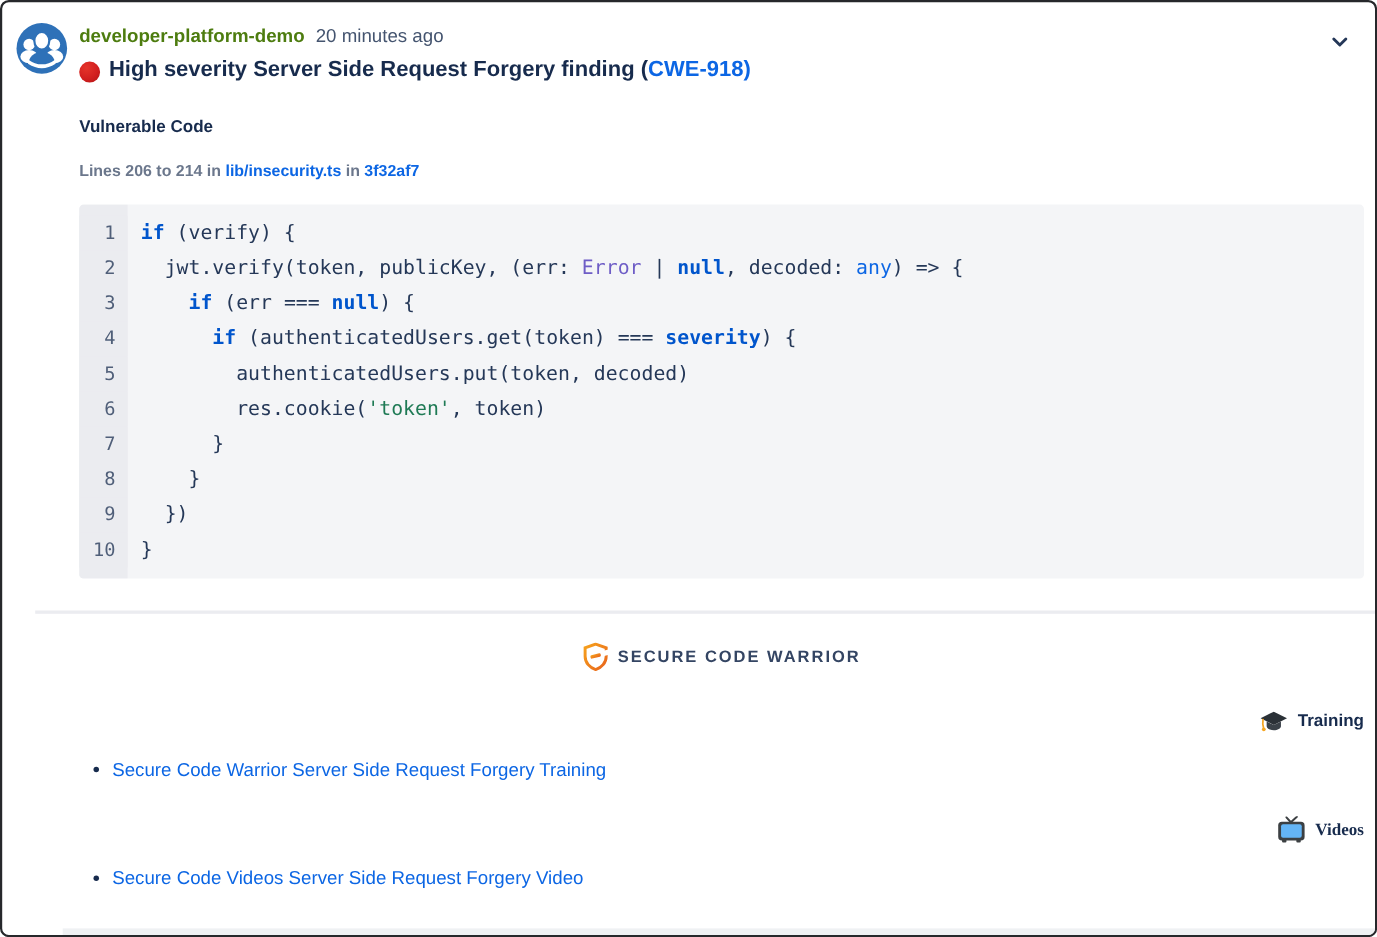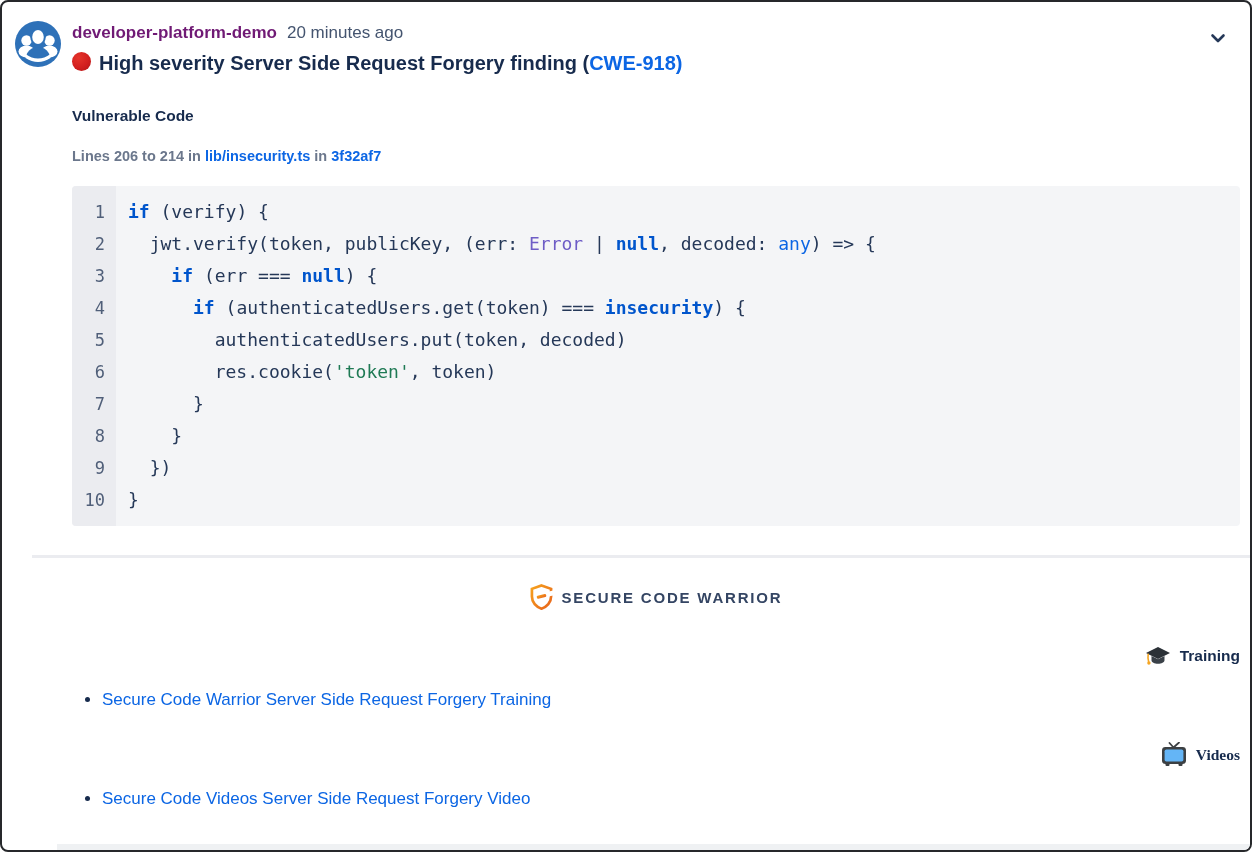--- a/index.html
+++ b/index.html
@@ -14,23 +14,23 @@
     border: 2px solid #26282b;
     border-radius: 8px;
     overflow: hidden;
   }
 
   
   .comment-header { position: relative; padding: 18px 44px 0 12px; display: flex; gap: 10px; }
   .avatar { width: 48px; height: 48px; flex: 0 0 48px; }
   .header-main { flex: 1; min-width: 0; }
   .byline { display: flex; align-items: baseline; gap: 10px; padding-top: 3px; }
-  .author { font-size: 17px; font-weight: 700; color: #701a75; cursor: pointer; }
+  .author { font-size: 17px; font-weight: 700; color: #4d7c0f; cursor: pointer; }
   .timestamp { font-size: 17px; color: #44546F; }
-  .finding-title { margin-top: 9px; font-size: 20px; font-weight: 700; color: #172B4D; display: flex; align-items: flex-start; }
+  .finding-title { margin-top: 9px; font-size: 20px; font-weight: 700; color: #172B4D; display: flex; align-items: flex-end; }
   .red-dot {
     width: 19px; height: 19px; border-radius: 50%;
     background: radial-gradient(circle at 35% 30%, #e5342a 0%, #d21f1f 55%, #b01414 100%);
     margin-right: 8px; flex: 0 0 19px;
   }
   .cwe-link { color: #0C66E4; text-decoration: none; cursor: pointer; }
   .collapse-chevron { position: absolute; top: 30px; right: 24px; width: 16px; height: 14px; cursor: pointer; }
 
   
   .comment-body { padding: 0 10px 0 70px; }
@@ -139,21 +139,21 @@
         <div class="code-row">
           <span class="gutter-num">2</span>
           <span class="code-text"><span class="tok-p">  jwt.verify(token, publicKey, (err: </span><span class="tok-t">Error</span><span class="tok-p"> | </span><span class="tok-k">null</span><span class="tok-p">, decoded: </span><span class="tok-b">any</span><span class="tok-p">) =&gt; {</span></span>
         </div>
         <div class="code-row">
           <span class="gutter-num">3</span>
           <span class="code-text"><span class="tok-p">    </span><span class="tok-k">if</span><span class="tok-p"> (err === </span><span class="tok-k">null</span><span class="tok-p">) {</span></span>
         </div>
         <div class="code-row">
           <span class="gutter-num">4</span>
-          <span class="code-text"><span class="tok-p">      </span><span class="tok-k">if</span><span class="tok-p"> (authenticatedUsers.get(token) === </span><span class="tok-k">insecurity</span><span class="tok-p">) {</span></span>
+          <span class="code-text"><span class="tok-p">      </span><span class="tok-k">if</span><span class="tok-p"> (authenticatedUsers.get(token) === </span><span class="tok-k">severity</span><span class="tok-p">) {</span></span>
         </div>
         <div class="code-row">
           <span class="gutter-num">5</span>
           <span class="code-text"><span class="tok-p">        authenticatedUsers.put(token, decoded)</span></span>
         </div>
         <div class="code-row">
           <span class="gutter-num">6</span>
           <span class="code-text"><span class="tok-p">        res.cookie(</span><span class="tok-s">'token'</span><span class="tok-p">, token)</span></span>
         </div>
         <div class="code-row">

